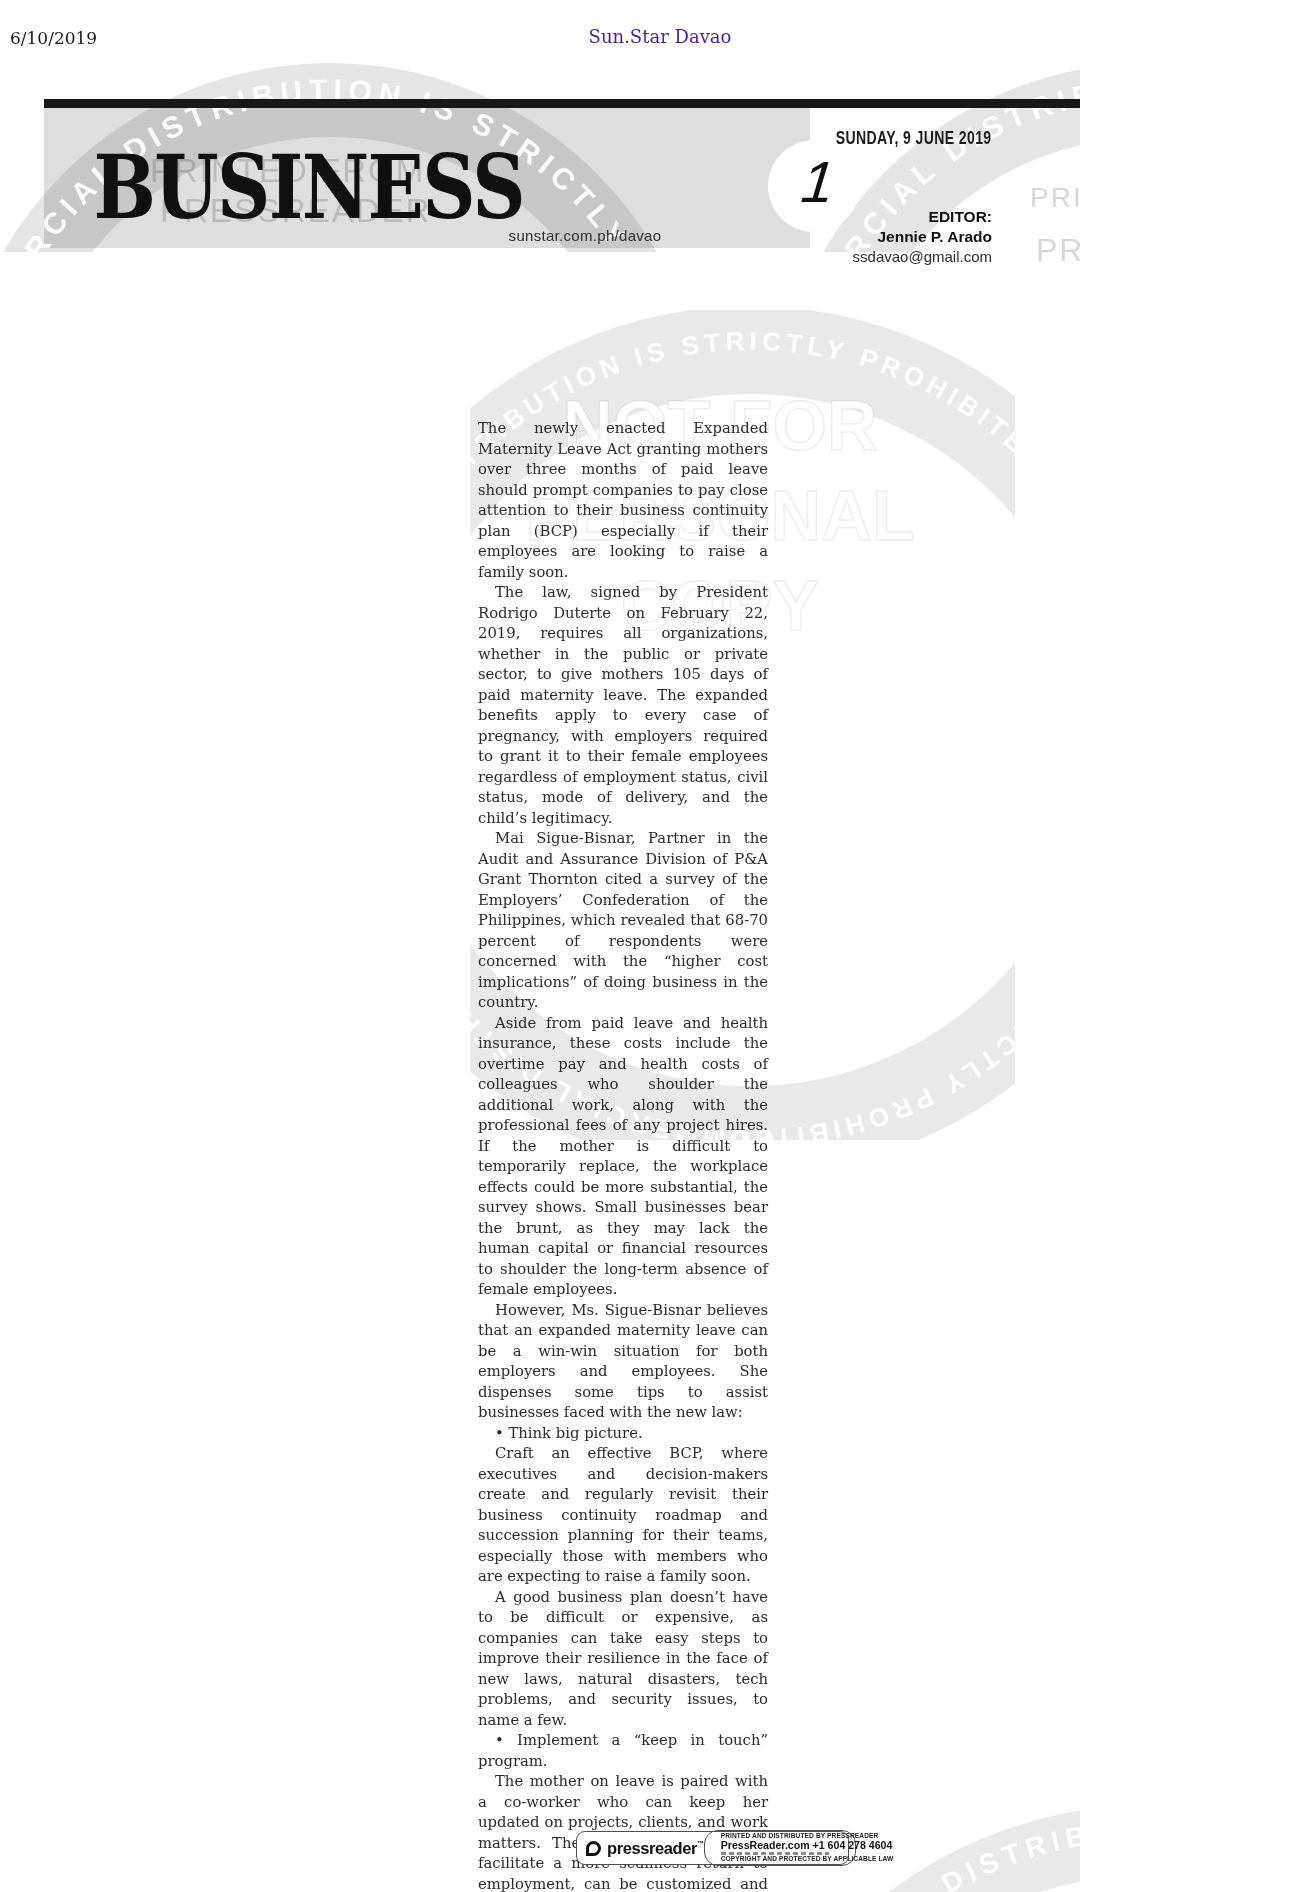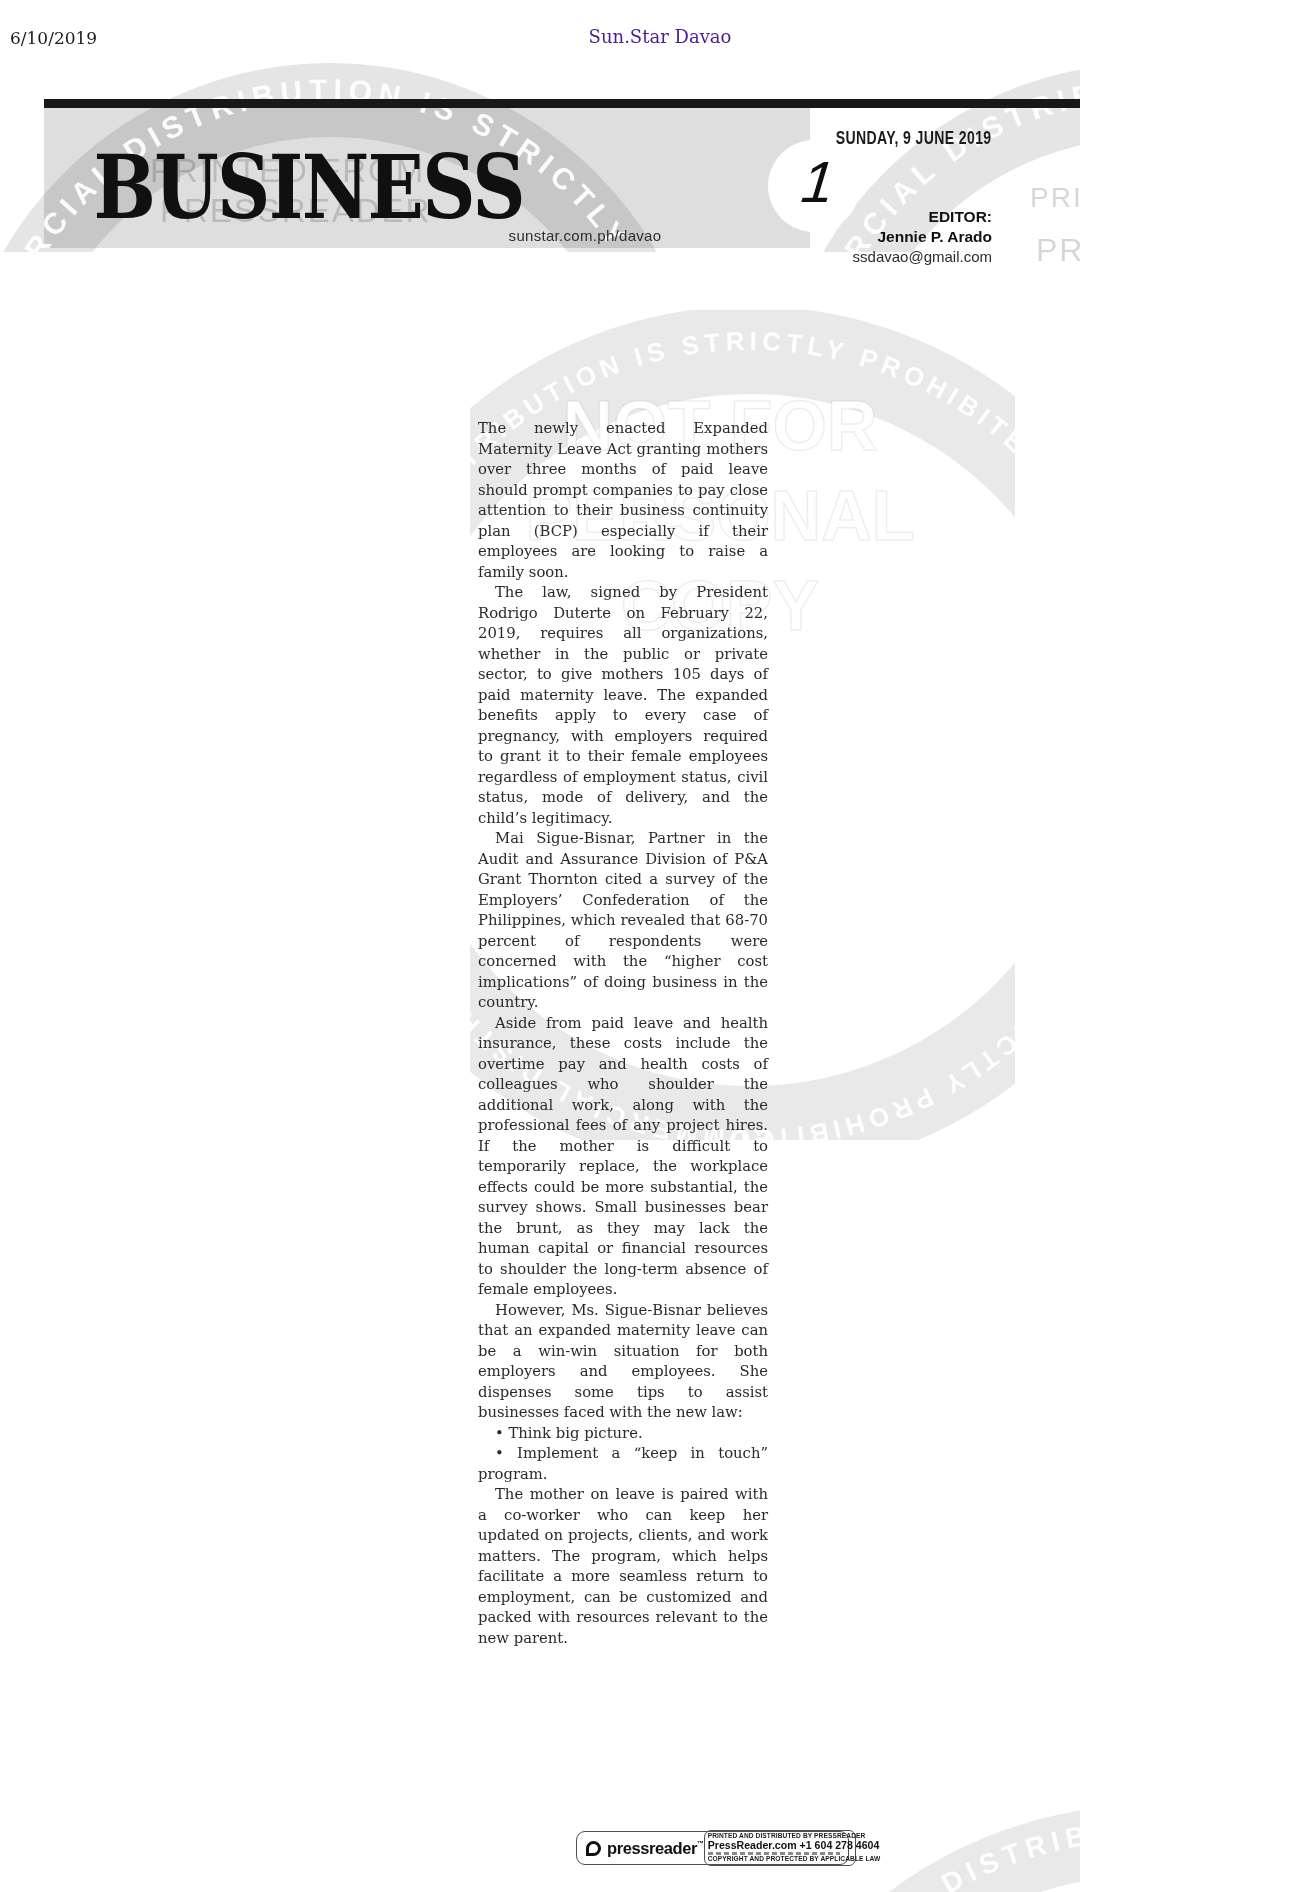--- a/index.html
+++ b/index.html
@@ -59,22 +59,22 @@
   .body-col p.indent,.body-col p.bullet{text-indent:17px;}
 
   
   .pr-box{position:absolute;left:576px;top:1831px;width:273px;height:34px;background:#fff;
           border:1.5px solid #4f4f4f;border-radius:9px;box-sizing:border-box;z-index:5;
           display:flex;align-items:center;padding:0 3px 0 9px;}
   .pr-icon{width:15px;height:15px;border:3px solid #101010;border-radius:50% 50% 50% 0;
            box-sizing:border-box;flex:0 0 auto;}
   .pr-logo{font-weight:bold;font-size:16.5px;letter-spacing:-0.4px;color:#101010;margin-left:6px;white-space:nowrap;}
   .pr-tm{font-size:7px;vertical-align:top;line-height:10px;}
-  .pr-right{margin-left:auto;border:1.5px solid #4f4f4f;border-radius:7px;box-sizing:border-box;
-            padding:2px 3px;width:152px;display:flex;flex-direction:column;line-height:1.05;}
+  .pr-right{margin-left:auto;border:1.5px solid #4f4f4f;border-radius:14px;box-sizing:border-box;
+            padding:2px 16px;width:152px;display:flex;flex-direction:column;line-height:1.05;}
   .pr-line-sm{font-size:6.6px;font-weight:bold;white-space:nowrap;color:#1a1a1a;letter-spacing:0.1px;}
   .pr-line-lg{font-size:10.6px;font-weight:bold;white-space:nowrap;color:#101010;}
   .pr-dashes{height:3px;width:92%;margin:1px 0;
              background:repeating-linear-gradient(90deg,#8a8a8a 0 5px,transparent 5px 8px);}
 </style>
 </head>
 <body>
 
 <div class="page">
 
@@ -152,20 +152,22 @@
     </svg>
   </div>
 
   <div class="body-col">
       <p class="plain">The newly enacted Expanded Maternity Leave Act granting mothers over three months of paid leave should prompt companies to pay close attention to their business continuity plan (BCP) especially if their employees are looking to raise a family soon.</p>
       <p class="indent">The law, signed by President Rodrigo Duterte on February 22, 2019, requires all organizations, whether in the public or private sector, to give mothers 105 days of paid maternity leave. The expanded benefits apply to every case of pregnancy, with employers required to grant it to their female employees regardless of employment status, civil status, mode of delivery, and the child’s legitimacy.</p>
       <p class="indent">Mai Sigue-Bisnar, Partner in the Audit and Assurance Division of P&amp;A Grant Thornton cited a survey of the Employers’ Confederation of the Philippines, which revealed that 68-70 percent of respondents were concerned with the “higher cost implications” of doing business in the country.</p>
       <p class="indent">Aside from paid leave and health insurance, these costs include the overtime pay and health costs of colleagues who shoulder the additional work, along with the professional fees of any project hires. If the mother is difficult to temporarily replace, the workplace effects could be more substantial, the survey shows. Small businesses bear the brunt, as they may lack the human capital or financial resources to shoulder the long-term absence of female employees.</p>
       <p class="indent">However, Ms. Sigue-Bisnar believes that an expanded maternity leave can be a win-win situation for both employers and employees. She dispenses some tips to assist businesses faced with the new law:</p>
       <p class="bullet">• Think big picture.</p>
+      <p class="indent">Craft an effective BCP, where executives and decision-makers create and regularly revisit their business continuity roadmap and succession planning for their teams, especially those with members who are expecting to raise a family soon.</p>
+      <p class="indent">A good business plan doesn’t have to be difficult or expensive, as companies can take easy steps to improve their resilience in the face of new laws, natural disasters, tech problems, and security issues, to name a few.</p>
       <p class="bullet">• Implement a “keep in touch” program.</p>
       <p class="indent">The mother on leave is paired with a co-worker who can keep her updated on projects, clients, and work matters. The program, which helps facilitate a more seamless return to employment, can be customized and packed with resources relevant to the new parent.</p>
     </div>
 
   <div class="pr-box">
     <div class="pr-icon"></div>
     <div class="pr-logo"><span>pressreader</span><sup class="pr-tm">™</sup></div>
     <div class="pr-right">
       <div class="pr-line-sm">PRINTED AND DISTRIBUTED BY PRESSREADER</div>
       <div class="pr-line-lg">PressReader.com  +1 604 278 4604</div>

